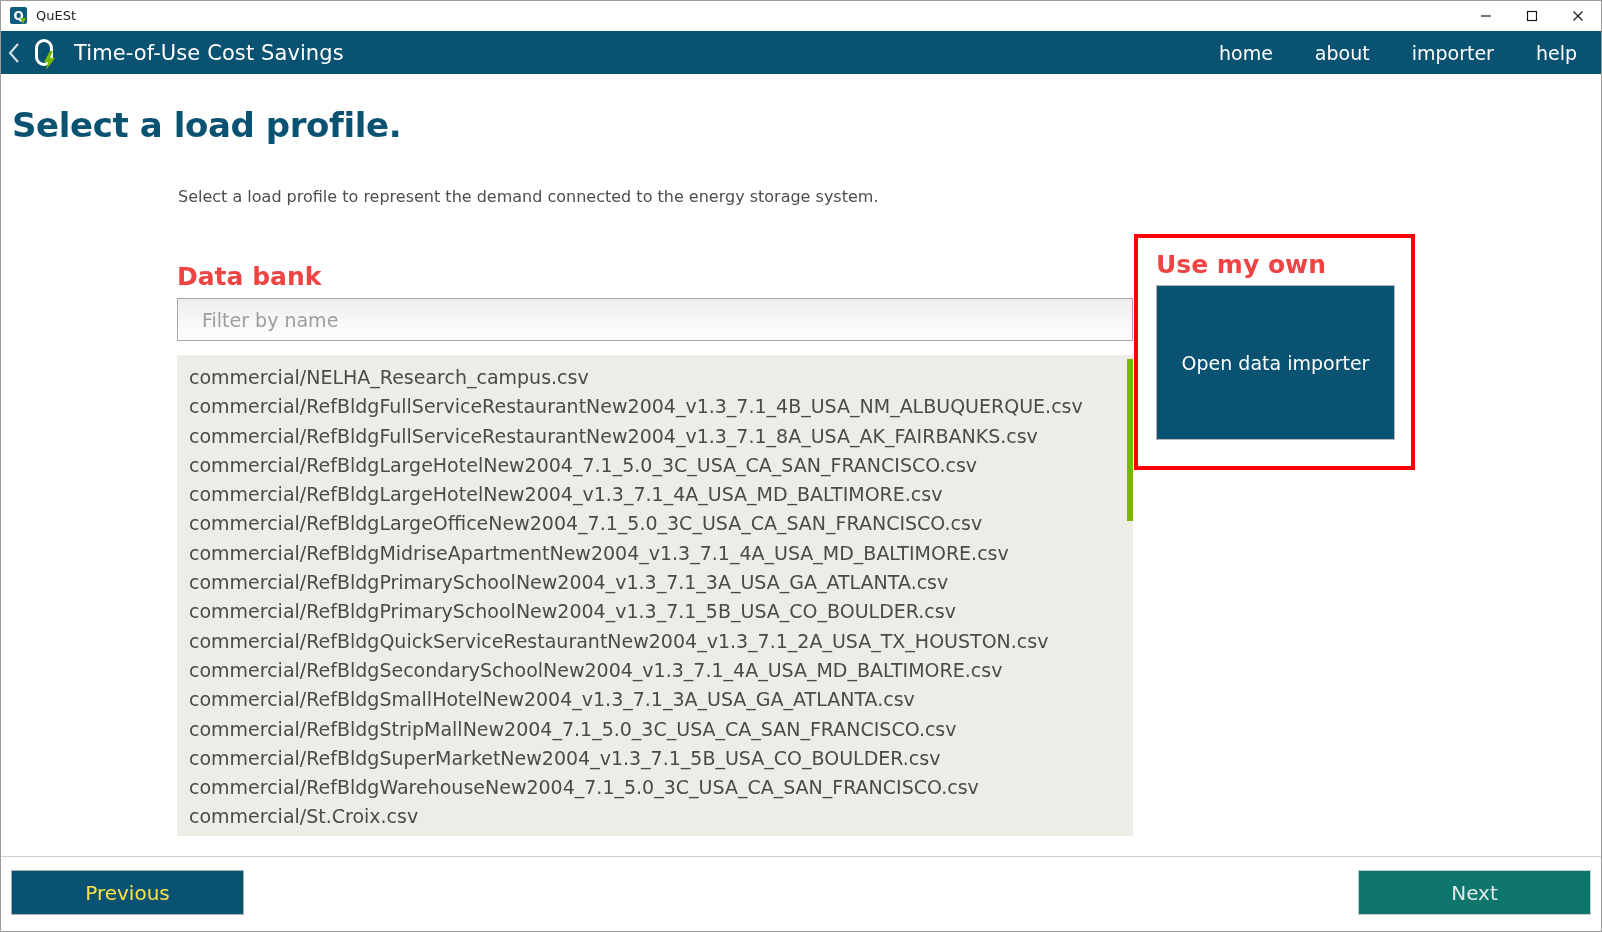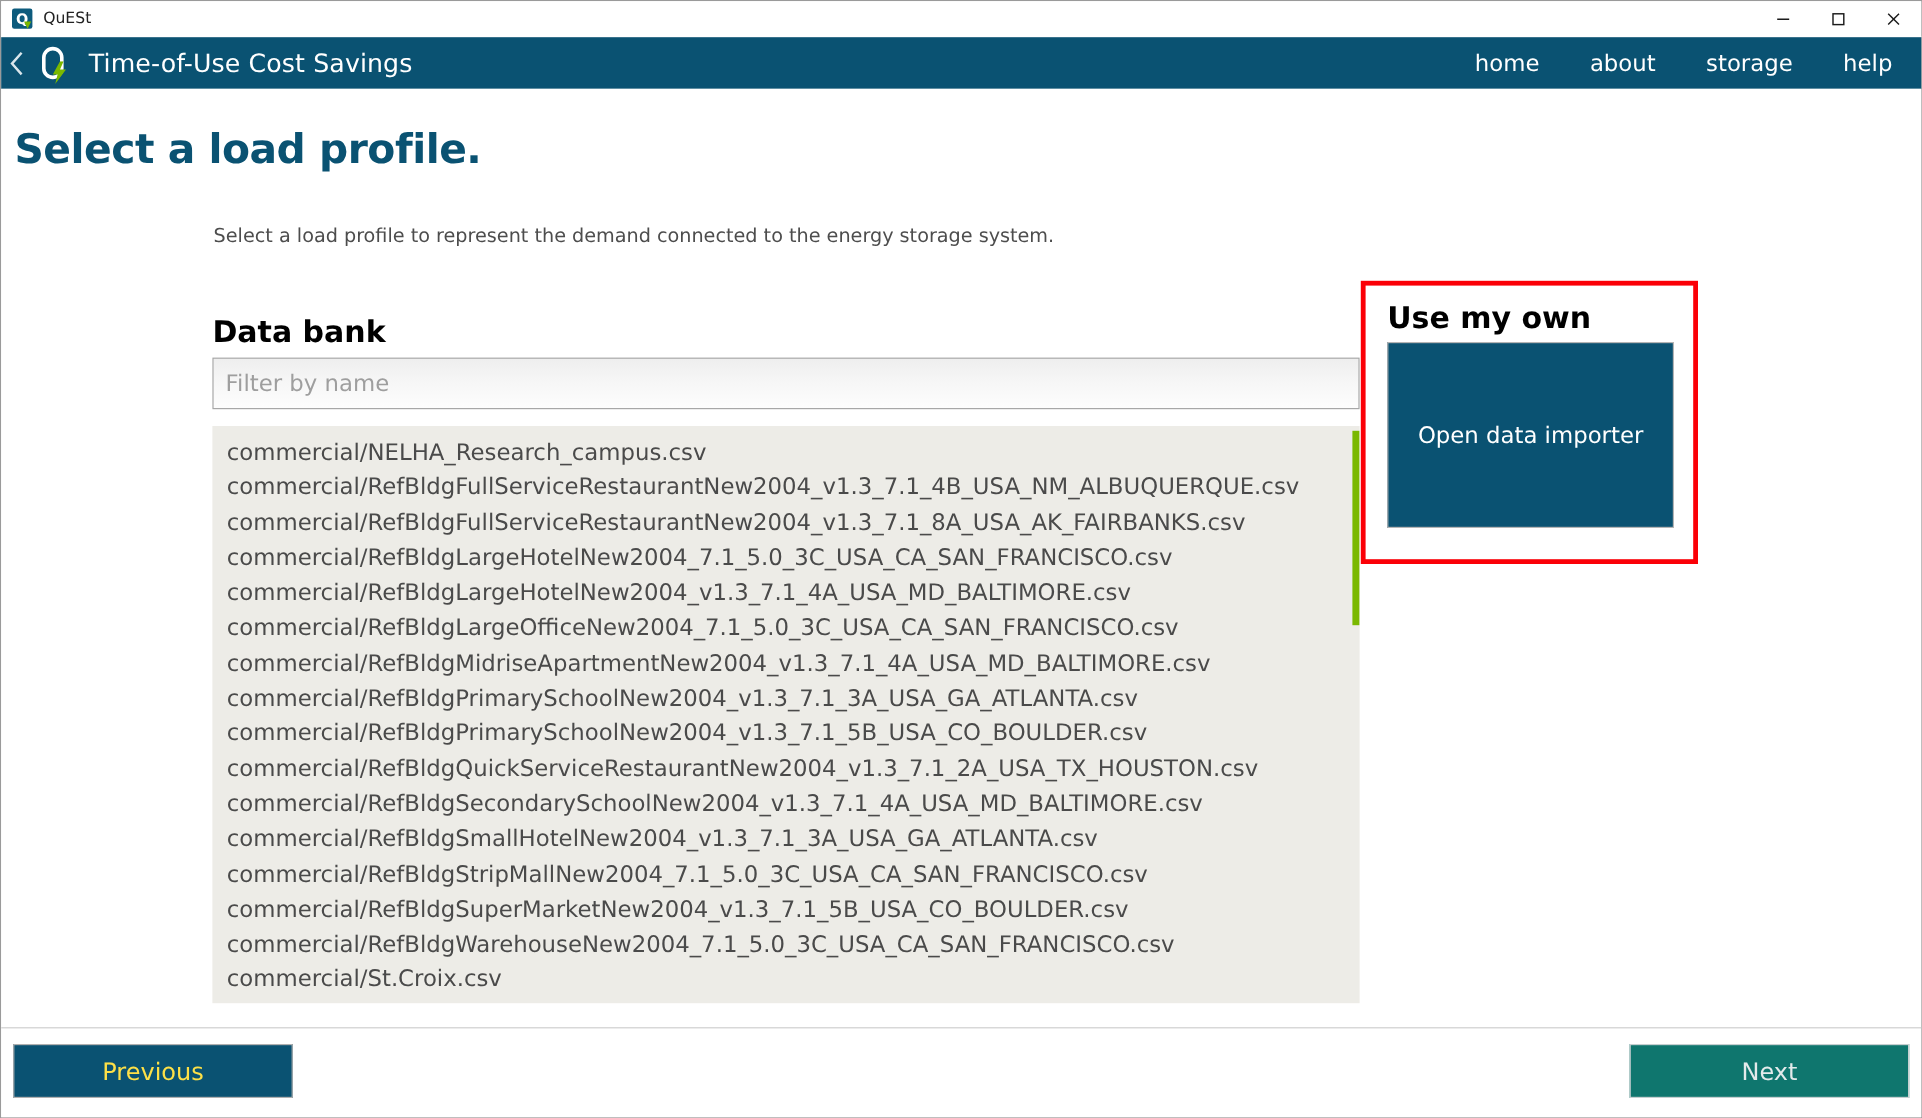--- a/index.html
+++ b/index.html
@@ -175,34 +175,34 @@
   
   .databank {
     position: absolute;
     left: 176px;
     top: 188px;
     width: 956px;
   }
   .section-heading {
     font-size: 25px;
     font-weight: bold;
-    color: #000000;
+    color: #ef4444;
     margin-bottom: 7px;
     font-family: "DejaVu Sans", "Liberation Sans", sans-serif;
   }
 
   .filter-input {
     width: 956px;
     height: 43px;
     background: linear-gradient(to bottom, #eeeeee 0%, #f6f6f6 45%, #fdfdfd 100%);
     border: 1px solid #a7a7a7;
     outline: none;
     font-size: 19px;
     color: #333333;
-    padding: 0 10px;
+    padding: 0 24px;
     font-family: "DejaVu Sans", "Liberation Sans", sans-serif;
     display: block;
   }
   .filter-input::placeholder { color: #9e9e9e; }
 
   .listbox {
     position: relative;
     width: 956px;
     height: 481px;
     margin-top: 14px;
@@ -350,21 +350,21 @@
     <div class="logo-mark">
       <span class="q-body"></span>
       <svg class="q-bolt" viewBox="0 0 11 19">
           <polygon points="6,0 0,11 4,11 2,19 11,7 6,7 9,0" fill="#7ab800"></polygon>
         </svg>
     </div>
     <div class="appbar-title">Time-of-Use Cost Savings</div>
     <div class="appnav">
       <div class="appnav-item">home</div>
       <div class="appnav-item">about</div>
-      <div class="appnav-item">storage</div>
+      <div class="appnav-item">importer</div>
       <div class="appnav-item">help</div>
     </div>
   </div>
 
   <div class="content">
 
     <div class="page-title">Select a load profile.</div>
     <div class="page-desc">Select a load profile to represent the demand connected to the energy storage system.</div>
 
     <div class="databank">

